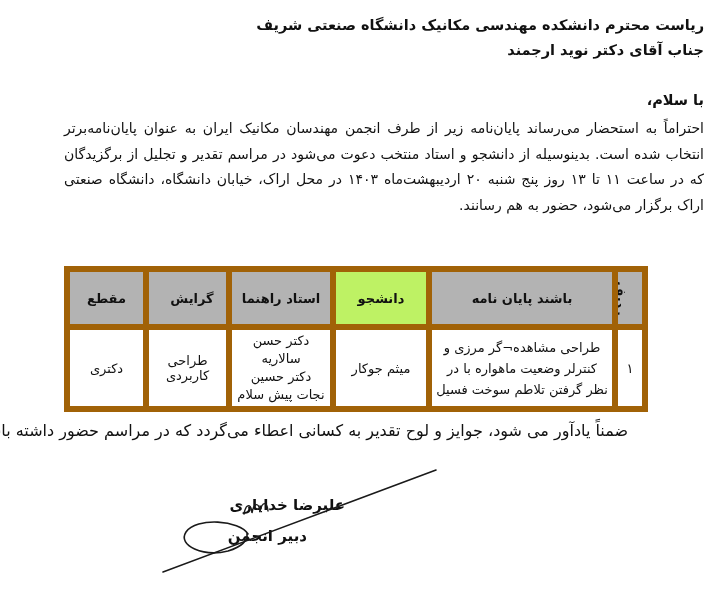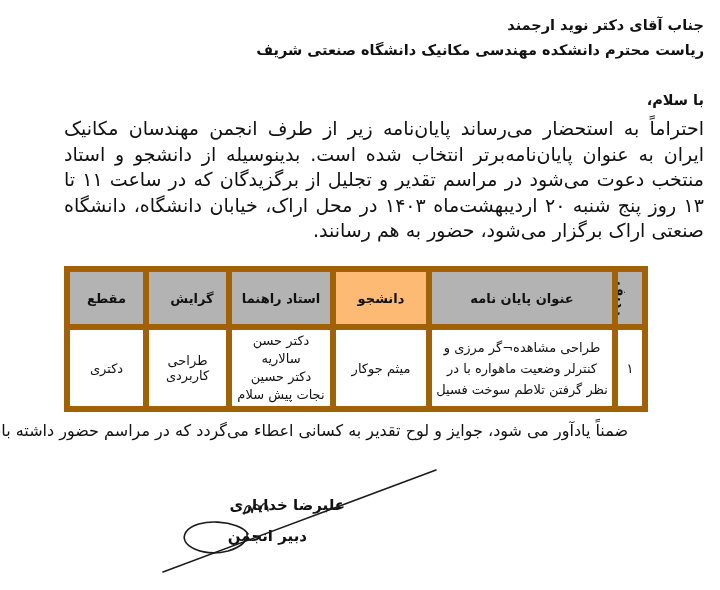--- a/index.html
+++ b/index.html
@@ -12,21 +12,21 @@
   .letter-header{
     position:absolute;top:13px;right:16px;left:16px;
     text-align:right;font-weight:bold;font-size:14.5px;line-height:25px;
   }
   .salutation{
     position:absolute;top:92px;right:16px;
     font-weight:bold;font-size:14.5px;
   }
   .body-par{
     position:absolute;top:116px;right:16px;left:64px;
-    text-align:justify;font-size:19px;line-height:25.5px;
+    text-align:justify;font-size:14px;line-height:25.5px;
   }
 
   table.thesis{
     position:absolute;top:266px;right:72px;
     width:578px;table-layout:fixed;border-collapse:collapse;
     direction:rtl;font-size:13px;color:#111;
   }
   table.thesis th, table.thesis td{
     border:6px solid #a16207;text-align:center;vertical-align:middle;
     padding:2px 4px;overflow:hidden;
@@ -51,44 +51,44 @@
   .signature-block .sig-title{margin-right:38px;}
 
   .signature-svg{position:absolute;left:148px;top:462px;pointer-events:none;}
 </style>
 </head>
 <body>
 
 <div class="page">
 
   <div class="letter-header">
+    <div>ریاست محترم دانشکده مهندسی مکانیک دانشگاه صنعتی شریف</div>
     <div>جناب آقای دکتر نوید ارجمند</div>
-    <div>ریاست محترم دانشکده مهندسی مکانیک دانشگاه صنعتی شریف</div>
   </div>
 
   <div class="salutation">با سلام،</div>
 
   <div class="body-par">احتراماً به استحضار می‌رساند پایان‌نامه زیر از طرف انجمن مهندسان مکانیک ایران به عنوان پایان‌نامه‌برتر انتخاب شده است. بدینوسیله از دانشجو و استاد منتخب دعوت می‌شود در مراسم تقدیر و تجلیل از برگزیدگان که در ساعت ۱۱ تا ۱۳ روز پنج شنبه ۲۰ اردیبهشت‌ماه ۱۴۰۳ در محل اراک، خیابان دانشگاه، دانشگاه صنعتی اراک برگزار می‌شود، حضور به هم رسانند.</div>
 
   <table class="thesis">
     <colgroup>
       <col class="col-rowno">
         <col class="col-title">
         <col class="col-student">
       <col class="col-supervisor">
         <col class="col-major">
         <col class="col-degree">
     </colgroup>
     <thead>
       <tr>
         <th style="background: rgb(179, 179, 179);">
           <span class="vertical">ردیف</span>
         </th>
-        <th style="background: rgb(179, 179, 179);">عنوان پایان نامه</th>
-        <th style="background: #fdba74; margin-top: 44px;">دانشجو</th>
+        <th style="background: rgb(179, 179, 179);">باشند پایان نامه</th>
+        <th style="background: #bef264; margin-top: 44px;">دانشجو</th>
         <th style="background: rgb(179, 179, 179);">استاد راهنما</th>
         <th style="background: rgb(179, 179, 179); padding-left: 13px;">گرایش</th>
         <th style="background: rgb(179, 179, 179);">مقطع</th>
       </tr>
     </thead>
     <tbody>
       <tr>
         <td>۱</td>
         <td class="cell-title">طراحی مشاهده¬گر مرزی و کنترلر وضعیت ماهواره با در نظر گرفتن تلاطم سوخت فسیل</td>
         <td>میثم جوکار</td>

